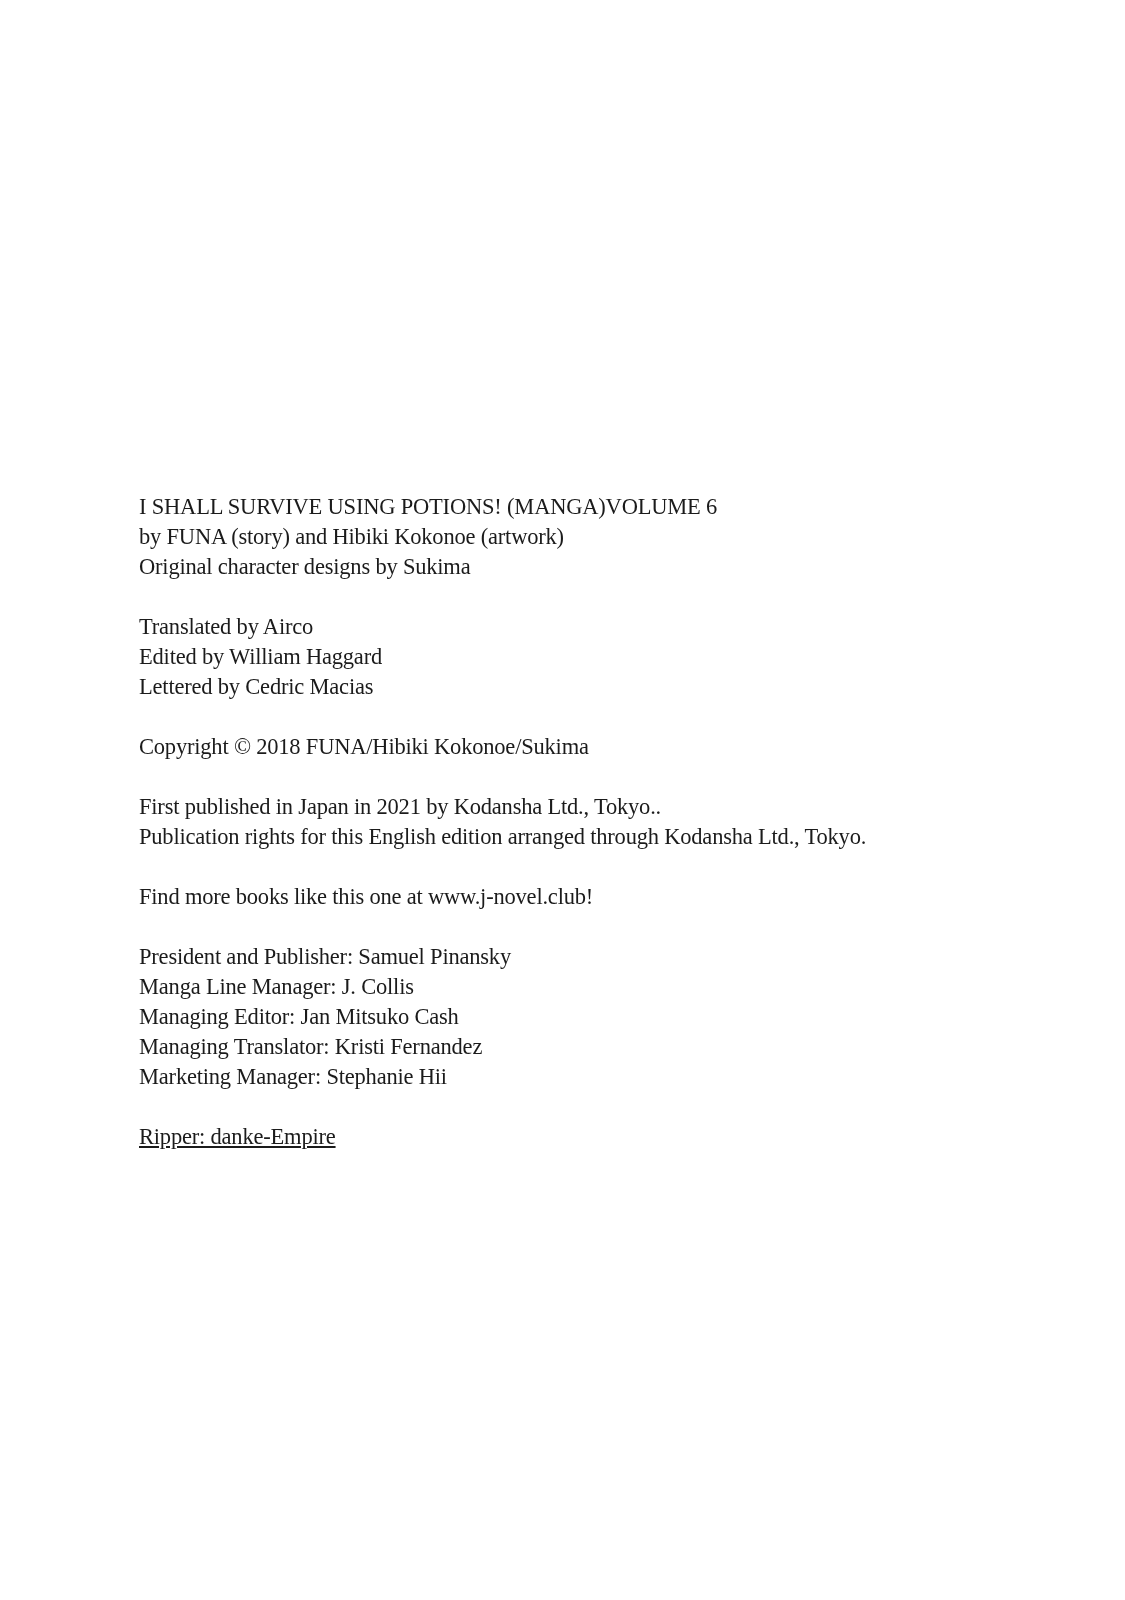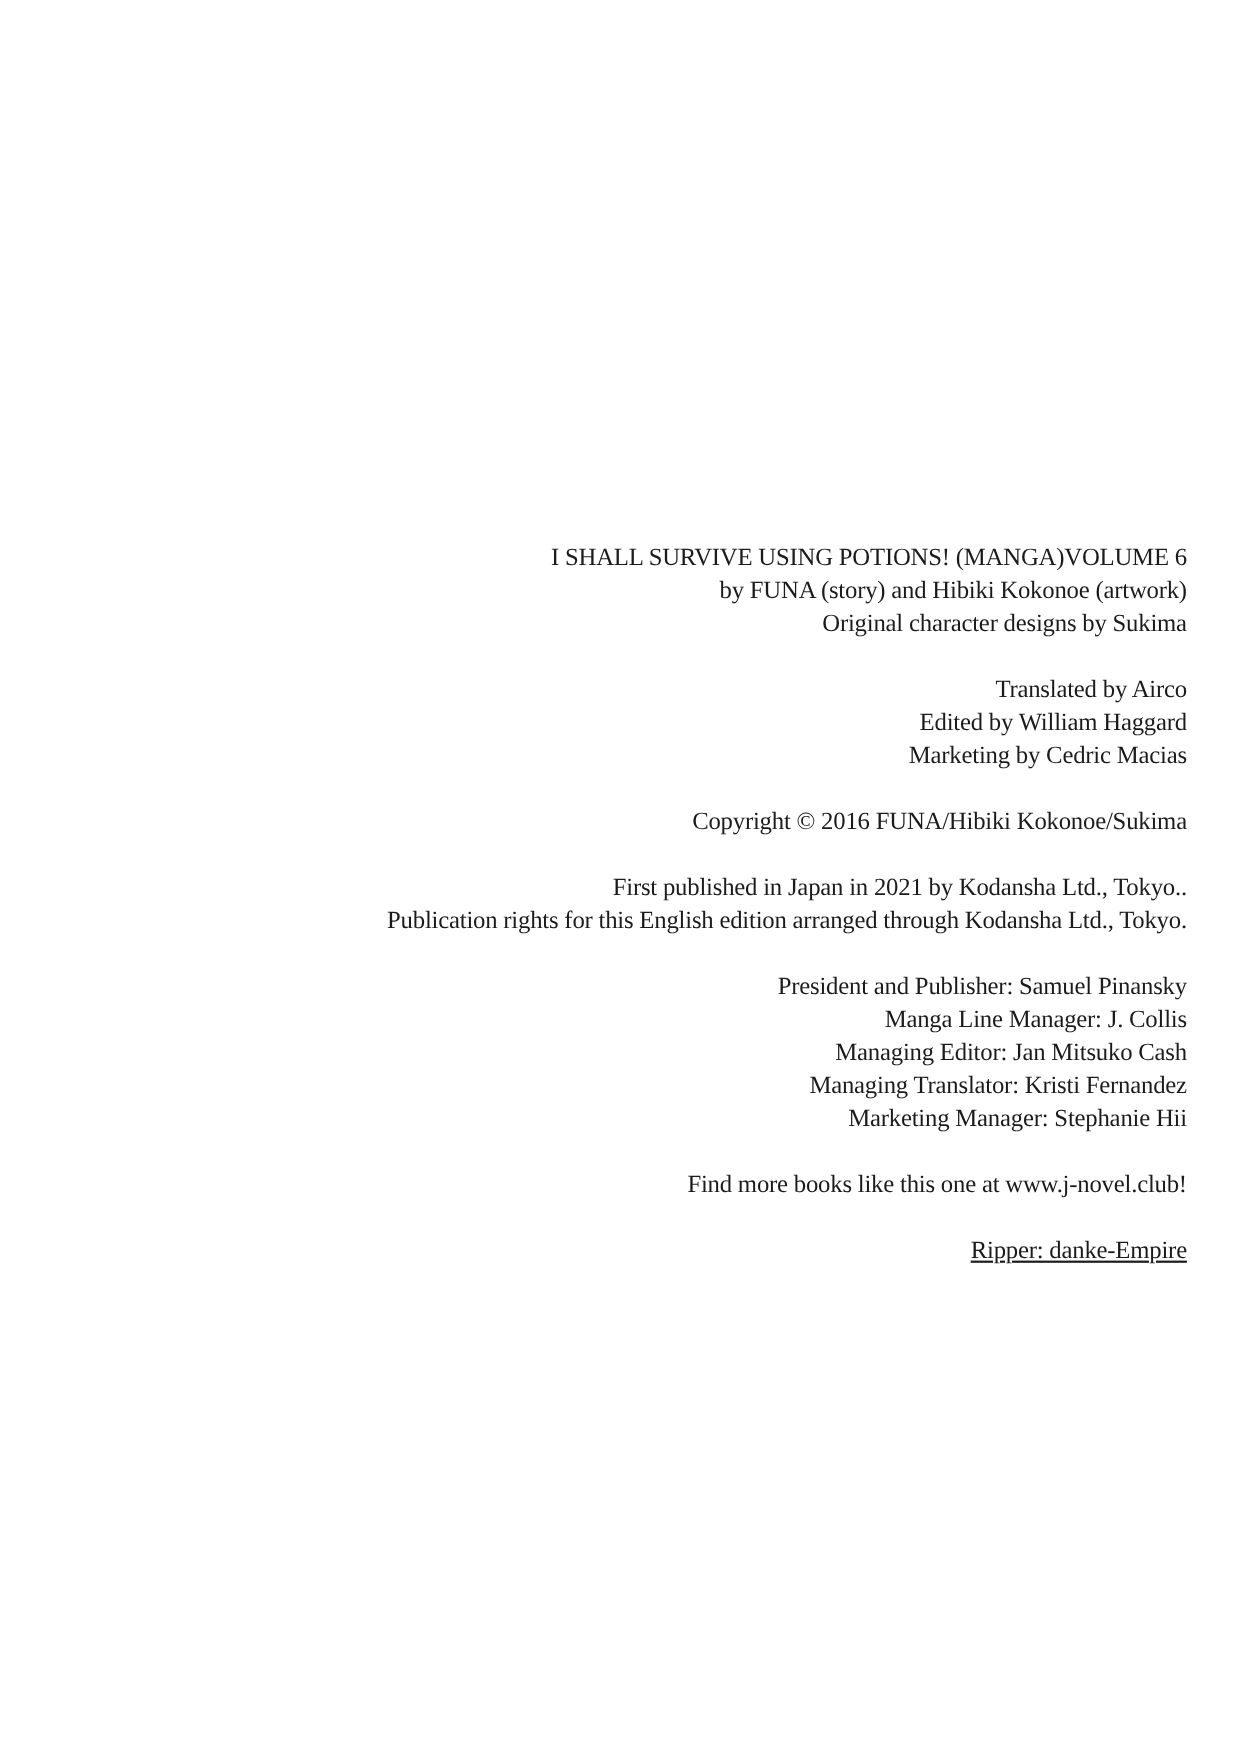--- a/index.html
+++ b/index.html
@@ -14,21 +14,20 @@
     position: relative;
     overflow: hidden;
     font-family: "Liberation Serif", "DejaVu Serif", serif;
     color: #1b1b1b;
   }
   .content {
     position: absolute;
     left: 139px;
     top: 492px;
     width: 940px;
-    text-align: right;
   }
   .para {
     margin: 0 0 30px 0;
     font-size: 22.5px;
     line-height: 30px;
     letter-spacing: -0.2px;
     white-space: pre-line;
   }
   .para:last-child {
     margin-bottom: 0;
@@ -38,25 +37,25 @@
 </head>
 <body>
 
 <div class="page">
   <main class="content">
     <p class="para">I SHALL SURVIVE USING POTIONS! (MANGA)VOLUME 6
 by FUNA (story) and Hibiki Kokonoe (artwork)
 Original character designs by Sukima</p>
     <p class="para">Translated by Airco
 Edited by William Haggard
-Marketing by Cedric Macias</p>
-    <p class="para">Copyright © 2016 FUNA/Hibiki Kokonoe/Sukima</p>
+Lettered by Cedric Macias</p>
+    <p class="para">Copyright © 2018 FUNA/Hibiki Kokonoe/Sukima</p>
     <p class="para">First published in Japan in 2021 by Kodansha Ltd., Tokyo..
 Publication rights for this English edition arranged through Kodansha Ltd., Tokyo.</p>
+    <p class="para">Find more books like this one at www.j-novel.club!</p>
     <p class="para">President and Publisher: Samuel Pinansky
 Manga Line Manager: J. Collis
 Managing Editor: Jan Mitsuko Cash
 Managing Translator: Kristi Fernandez
 Marketing Manager: Stephanie Hii</p>
-    <p class="para">Find more books like this one at www.j-novel.club!</p>
     <p class="para">Ripper: danke-Empire</p>
   </main>
 </div>
 
 </body></html>

